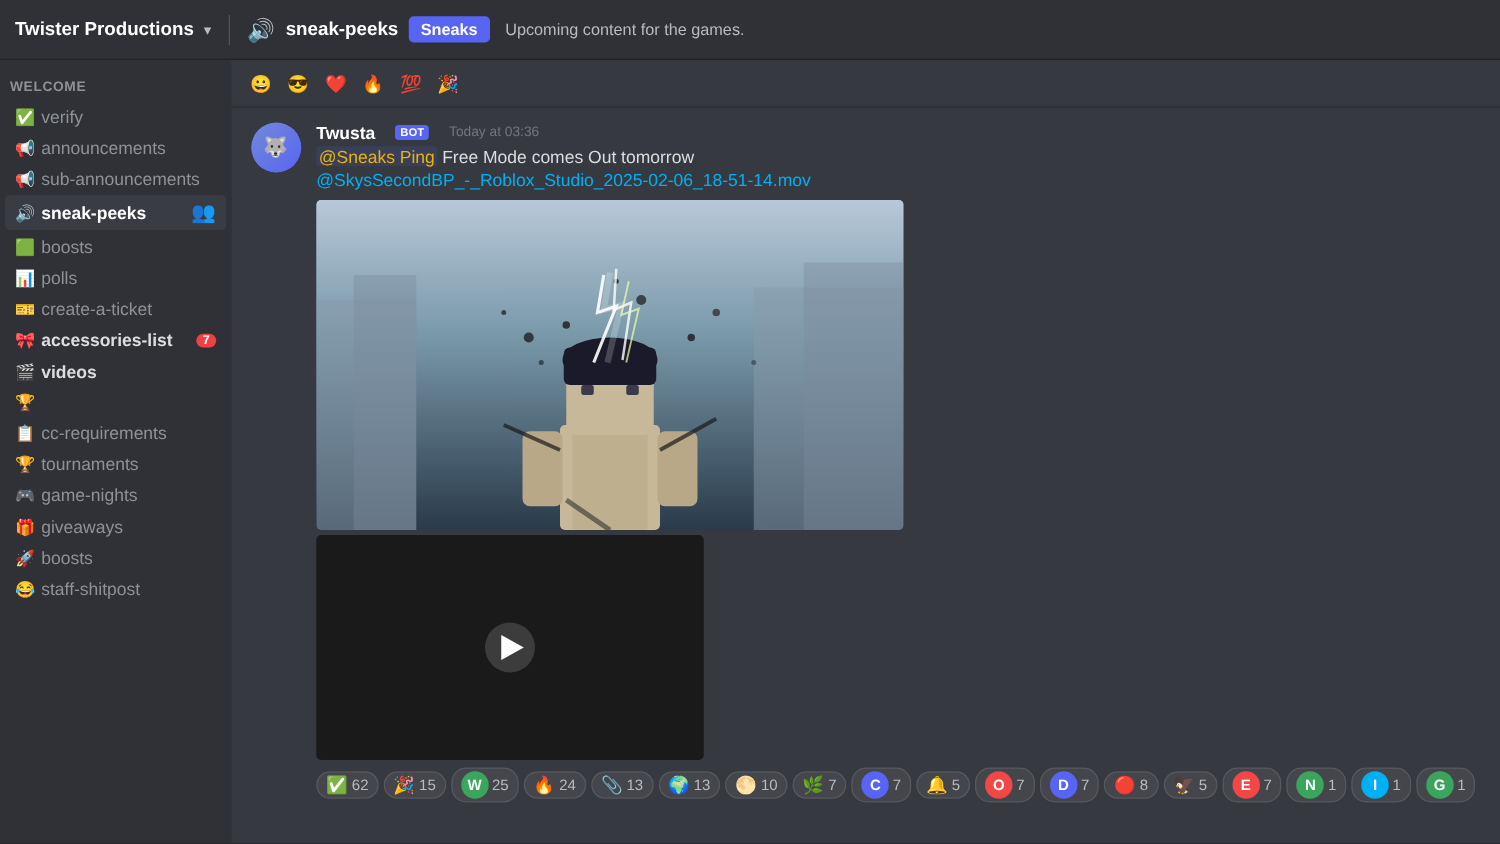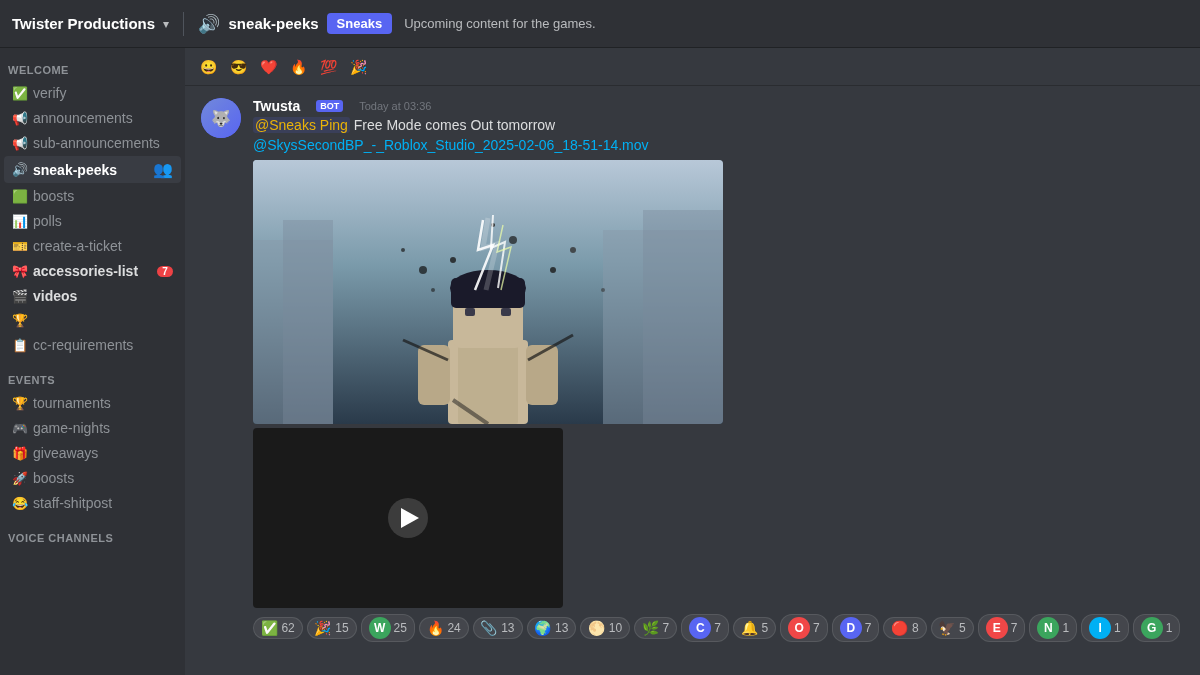--- a/index.html
+++ b/index.html
@@ -420,42 +420,40 @@
         <span class="channel-emoji">🎬</span>
         <span>videos</span>
       </div>
       <div class="channel-item bold">
         <span class="channel-emoji">🏆</span>
       </div>
       <div class="channel-item">
         <span class="channel-emoji">📋</span>
         <span>cc-requirements</span>
       </div>
-      <div class="sidebar-section-header">EVENTS</div>
       <div class="channel-item">
         <span class="channel-emoji">🏆</span>
         <span>tournaments</span>
       </div>
       <div class="channel-item">
         <span class="channel-emoji">🎮</span>
         <span>game-nights</span>
       </div>
       <div class="channel-item">
         <span class="channel-emoji">🎁</span>
         <span>giveaways</span>
       </div>
       <div class="channel-item">
         <span class="channel-emoji">🚀</span>
         <span>boosts</span>
       </div>
       <div class="channel-item">
         <span class="channel-emoji">😂</span>
         <span>staff-shitpost</span>
       </div>
-      <div class="sidebar-section-header">VOICE CHANNELS</div>
     </div>
 
   <div class="content-area">
 
     <div class="channel-top-icons" id="top-icons-row">
     <span class="emoji-icon">😀</span>
         <span class="emoji-icon">😎</span>
         <span class="emoji-icon">❤️</span>
         <span class="emoji-icon">🔥</span>
         <span class="emoji-icon">💯</span>

